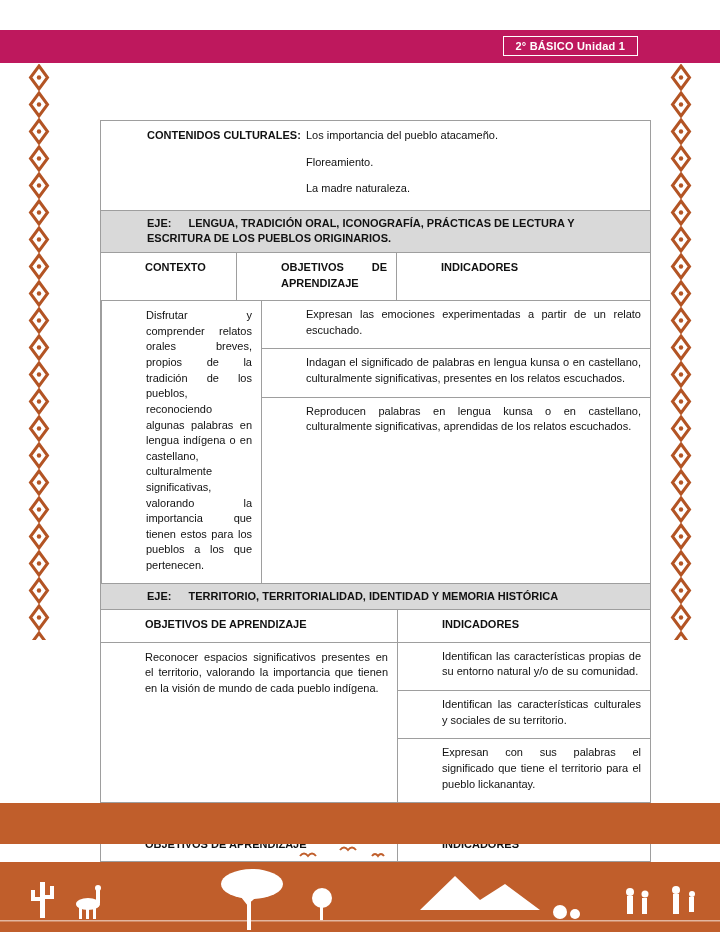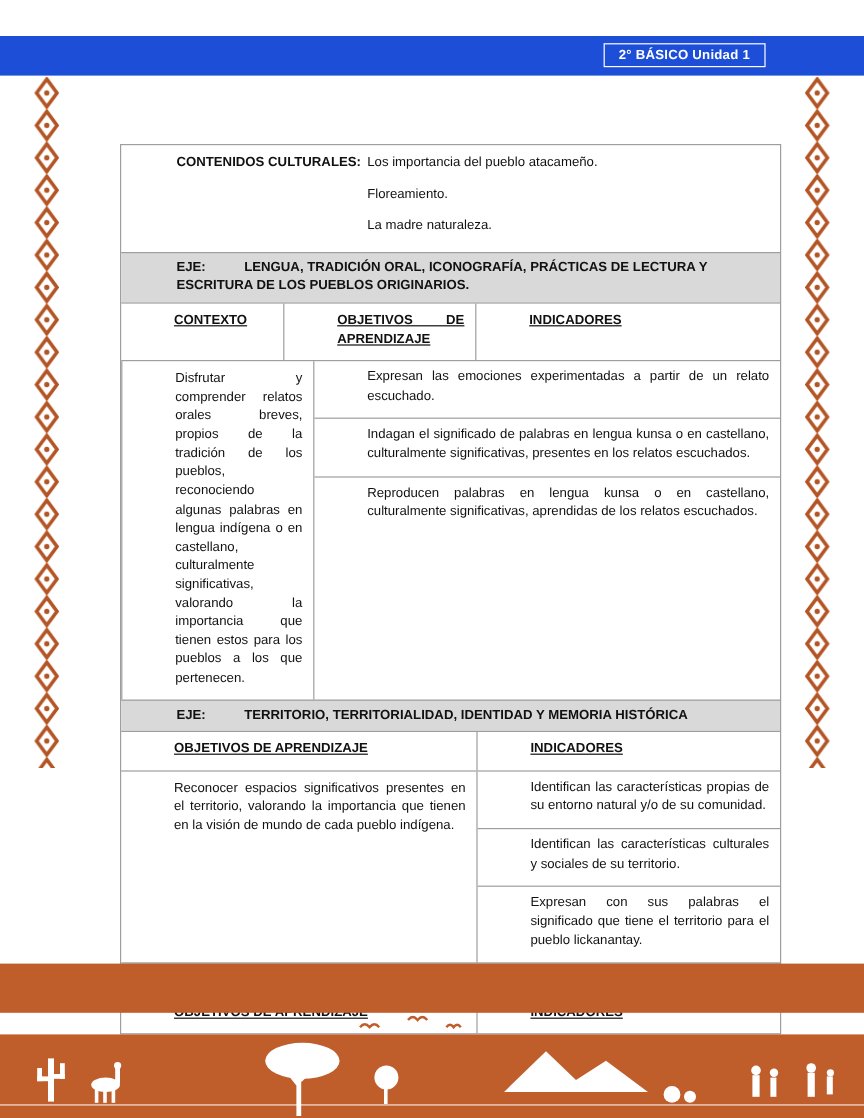--- a/index.html
+++ b/index.html
@@ -9,21 +9,21 @@
     background:#ffffff;
     position:relative;
     overflow:hidden;
     color:#111;
   }
   .page { position:absolute; inset:0; }
 
   
   .topbar {
     position:absolute; left:0; top:30px; width:720px; height:33px;
-    background:#1d4ed8;
+    background:#be185d;
   }
   .badge {
     position:absolute; right:82px; top:6px;
     border:1px solid #fff; color:#fff;
     font-size:11px; font-weight:bold;
     padding:3px 12px; letter-spacing:.2px;
     background:transparent;
   }
 
   
@@ -38,28 +38,28 @@
     font-size:11px; line-height:1.42;
   }
   .trow { display:flex; align-items:stretch; }
   .trow + .trow { border-top:1px solid #9e9e9e; }
 
   .cc-row { padding:7px 0 2px 0; }
   .cc-label { flex:none; width:205px; font-weight:bold; padding:0 0 0 46px; }
   .cc-items p { margin:0 0 11px 0; }
 
   .eje-row { background:#D9D9D9; font-weight:bold; padding:5px 12px 5px 46px; display:block; }
-  .eje-label { margin-right:32px; }
+  .eje-label { margin-right:17px; }
 
   .c1 { width:135px; flex:none; }
   .c2 { width:160px; flex:none; border-left:1px solid #9e9e9e; }
   .c3 { flex:1; border-left:1px solid #9e9e9e; display:flex; flex-direction:column; }
   .c12 { width:296px; flex:none; }
   .cell-pad { padding:7px 9px 9px 44px; }
-  .hdr { font-weight:bold;text-decoration:underline; }
+  .hdr { font-weight:bold; }
   .just { text-align:justify; }
 
   .ind { padding:6px 9px 10px 44px; text-align:justify; }
   .ind + .ind { border-top:1px solid #9e9e9e; }
   .ind:last-child { flex:1; }
   .ind b { font-weight:normal; }
 
   
   .footer-band {
     position:absolute; left:0; top:803px; width:720px; height:41px;

